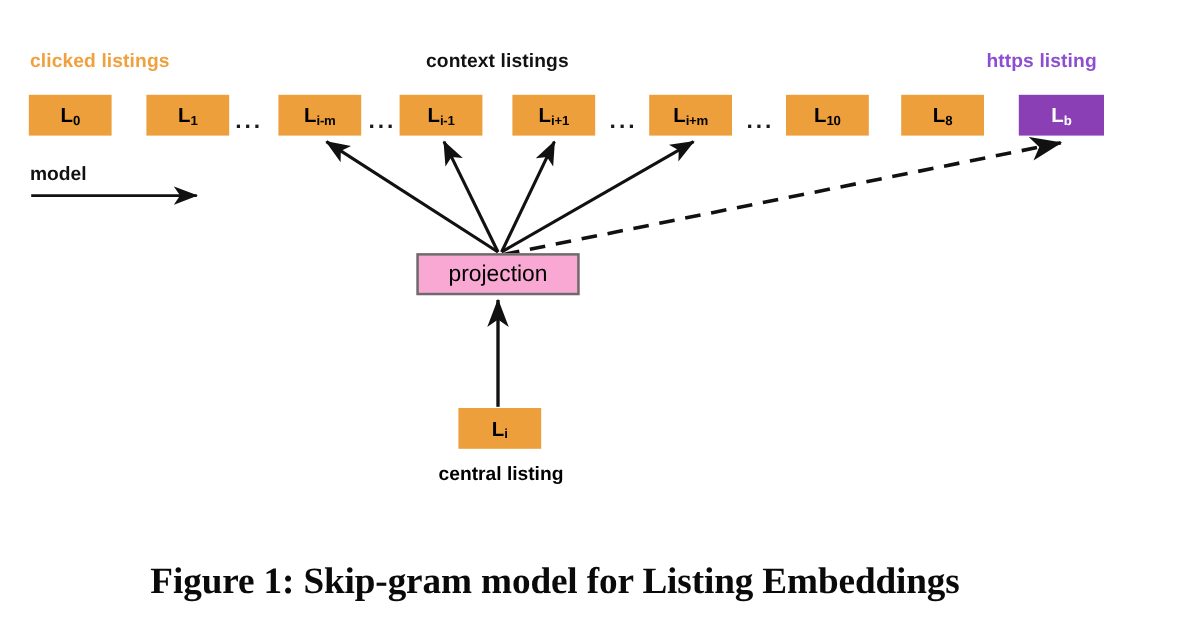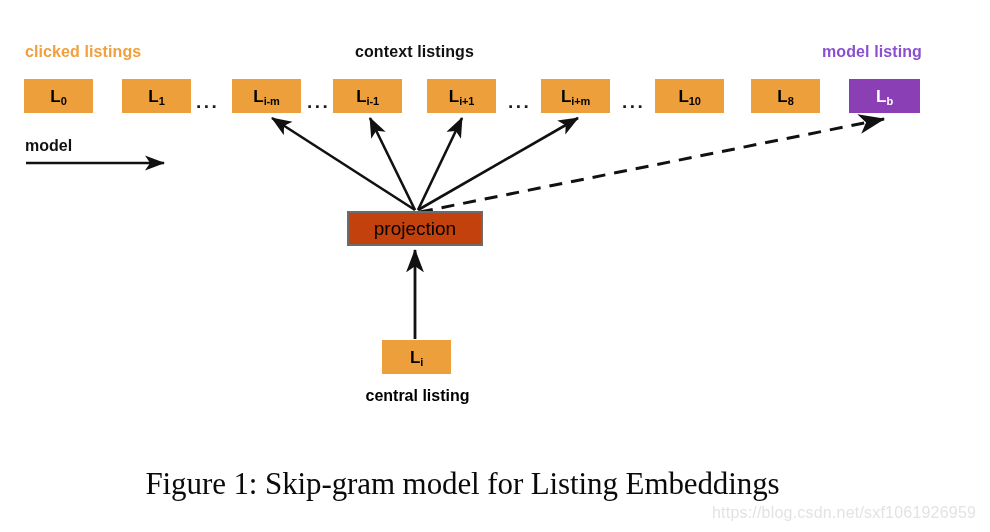--- a/index.html
+++ b/index.html
@@ -87,21 +87,21 @@
     line-height: 1;
   }
 
   
   #projection-box {
     position: absolute;
     left: 347px;
     top: 211px;
     width: 136px;
     height: 35px;
-    background: #c2410c;
+    background: #f9a8d4;
     border: 2px solid #6b6b6b;
     box-sizing: border-box;
     display: flex;
     align-items: center;
     justify-content: center;
     z-index: 5;
   }
   #projection-label {
     font-family: "Liberation Sans", sans-serif;
     font-size: 19px;
@@ -136,21 +136,21 @@
 
   
   #figure-caption {
     position: absolute;
     left: 0;
     top: 466px;
     width: 925px;
     text-align: center;
     font-family: "Liberation Serif", serif;
     font-size: 31px;
-    font-weight: 400;
+    font-weight: 700;
     color: #0a0a0a;
     line-height: 1.15;
     letter-spacing: -0.1px;
   }
 
   
   #watermark {
     position: absolute;
     left: 712px;
     top: 505px;
@@ -165,21 +165,21 @@
 </style>
 </head>
 <body>
 
 <div id="figure-root">
 
   <div class="section-label" id="label-clicked" style="color: rgb(240, 160, 60);">clicked listings</div>
 
   <div class="section-label" id="label-context" style="color: rgb(17, 17, 17);">context listings</div>
 
-  <div class="section-label" id="label-booked" style="color: rgb(139, 79, 208);">model listing</div>
+  <div class="section-label" id="label-booked" style="color: rgb(139, 79, 208);">https listing</div>
 
   <div id="listing-row">
       <div class="listing-box" style="left: 24px; top: 79px; width: 69px; background: rgb(237, 159, 60);">
         <span>L</span>
         <span class="sub">0</span>
       </div>
       <div class="listing-box" style="left: 122px; top: 79px; width: 69px; background: rgb(237, 159, 60);">
         <span>L</span>
         <span class="sub">1</span>
       </div>
@@ -265,19 +265,18 @@
       <line x1="420" y1="212" x2="884" y2="119" stroke="#111111" stroke-width="3" stroke-dasharray="13 9" marker-end="url(#ah-dash)"></line>
     </g>
 
     <g>
       <line x1="415" y1="339" x2="415" y2="250" stroke="#111111" stroke-width="2.8" marker-end="url(#ah-thin)"></line>
     </g>
   </svg>
 
   <div id="figure-caption">Figure 1: Skip-gram model for Listing Embeddings</div>
 
-  <div id="watermark">https://blog.csdn.net/sxf1061926959</div>
 
 <div class="listing-box" style="left: 382px; top: 340px; width: 69px; background: rgb(237, 159, 60); z-index: 4;">
       <span>L</span>
       <span class="sub">i</span>
     </div>
   </div>
 
 </body></html>

